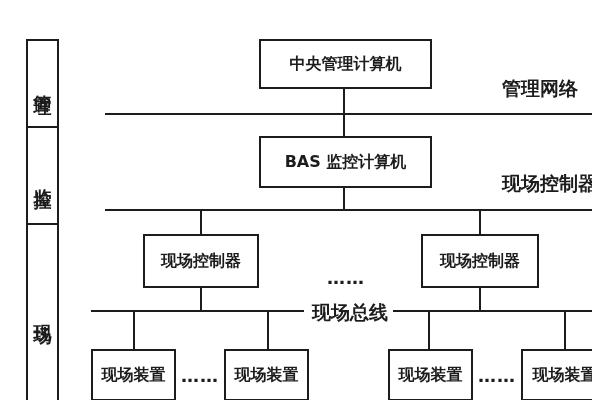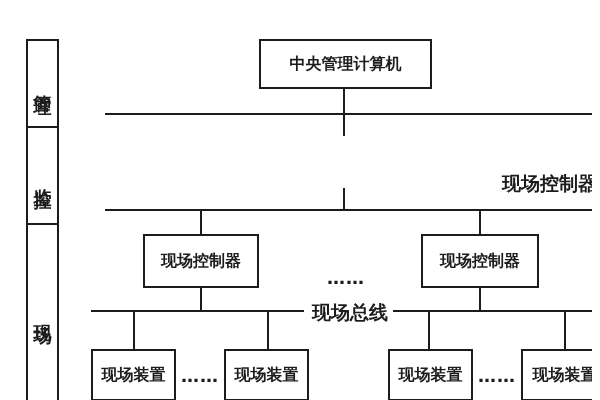--- a/index.html
+++ b/index.html
@@ -75,21 +75,23 @@
 <div class="stage">
 
   <div class="side-cell" style="top:23px; height:89px;">管理</div>
   <div class="side-cell" style="top:110px; height:99px;">监控</div>
   <div class="side-cell" style="top:207px; height:180px;">现场</div>
 
   <div class="node" style="left:243px; top:23px; width:173px; height:50px;">中央管理计算机</div>
 
   <div class="vline" style="left:327px; top:73px; height:47px;"></div>
   <div class="hline" style="left:89px; top:97px; width:488px;"></div>
+  <div class="bus-label" style="left:486px; top:60px;">管理网络</div>
 
+  <div class="node" style="left:243px; top:120px; width:173px; height:52px;">BAS 监控计算机</div>
 
   <div class="vline" style="left:327px; top:172px; height:21px;"></div>
   <div class="hline" style="left:89px; top:193px; width:488px;"></div>
   <div class="bus-label" style="left:486px; top:155px;">现场控制器</div>
 
   <div class="vline" style="left:184px; top:195px; height:23px;"></div>
   <div class="vline" style="left:463px; top:195px; height:23px;"></div>
   <div class="node" style="left:127px; top:218px; width:116px; height:54px;">现场控制器</div>
   <div class="node" style="left:405px; top:218px; width:118px; height:54px;">现场控制器</div>
   <div class="dots" style="left:305px; top:253px; width:50px;">……</div>

